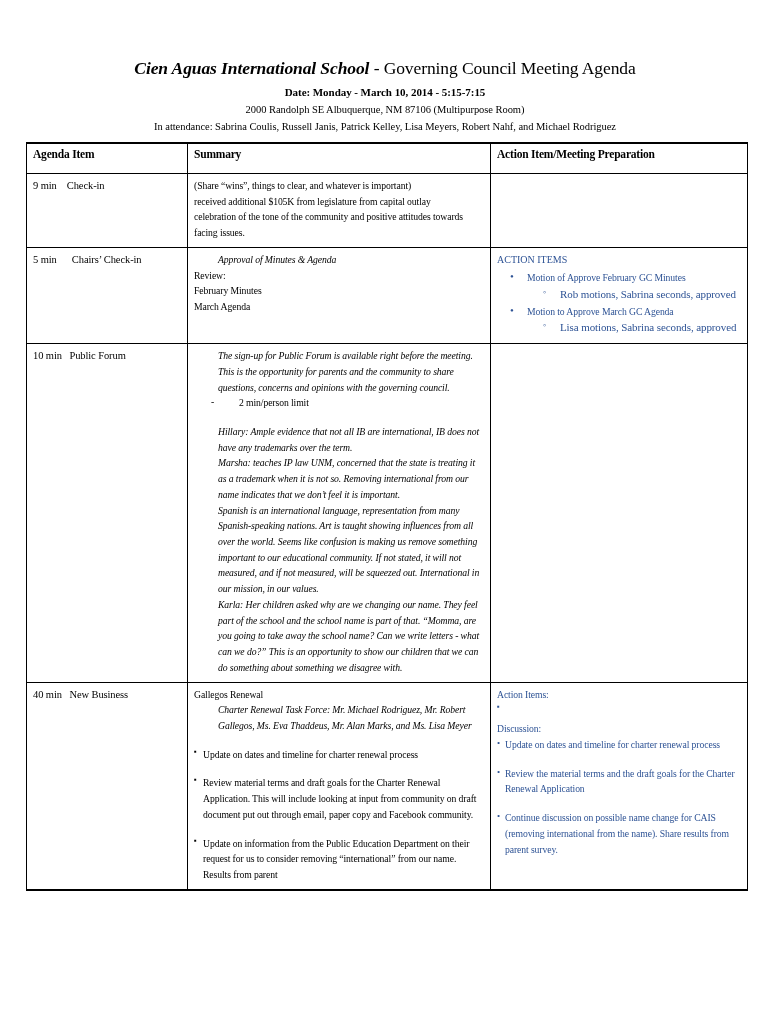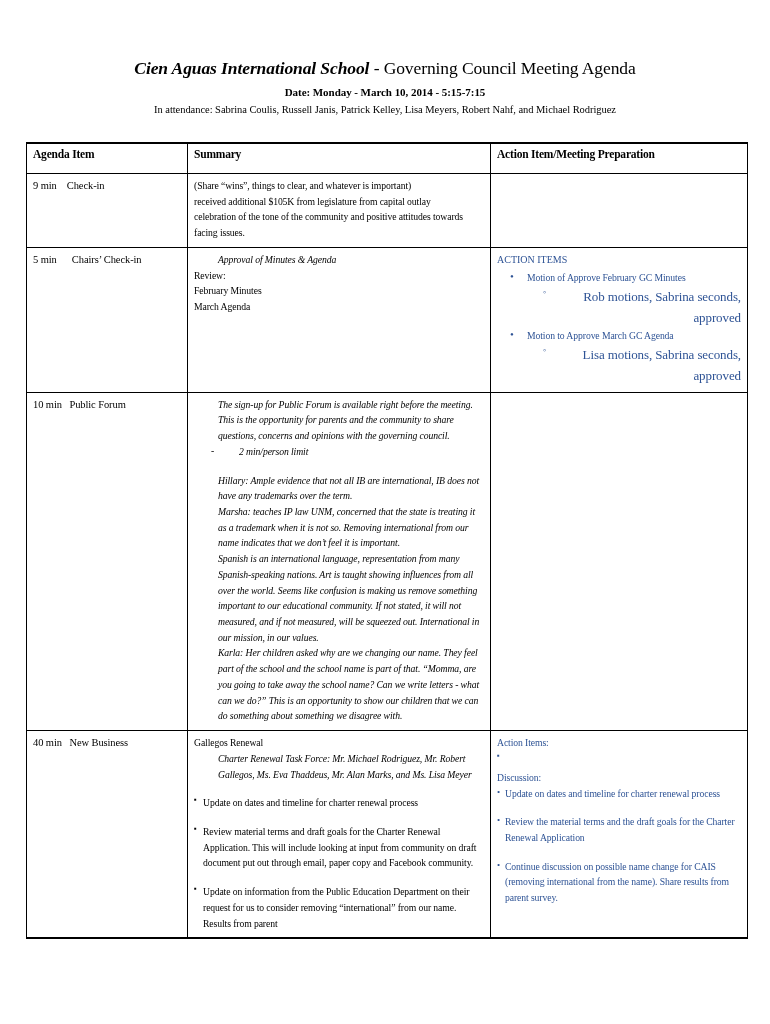--- a/index.html
+++ b/index.html
@@ -119,21 +119,20 @@
 
   
   ul.dash, ul.bul, ul.sq {
     list-style: none;
     margin: 0;
     padding: 0;
   }
   ul.dash > li {
     position: relative;
     padding-left: 45px;
-    font-style: italic;
   }
   ul.dash > li::before {
     content: "-";
     position: absolute;
     left: 17px;
     top: -1px;
   }
   
   .sqitem {
     position: relative;
@@ -173,23 +172,22 @@
   .ai-l1::before {
     content: "\2022";
     position: absolute;
     left: 13px;
     top: -2px;
     font-size: 11px;
   }
   .ai-l2 {
     position: relative;
     padding-left: 63px;
-    font-size: 13px;
+    font-size: 11px;
     line-height: 1.62;
-    text-align: right;
   }
   .ai-l2::before {
     content: "\25E6";
     position: absolute;
     left: 46px;
     top: -1px;
     font-size: 9px;
   }
   .empty-bullet {
     position: relative;
@@ -205,20 +203,21 @@
   }
 </style>
 </head>
 <body>
 
 <div class="page">
 
   <div class="doc-header">
     <div class="doc-title"><span class="school">Cien Aguas International School</span><span class="rest"> - </span><span class="rest">Governing Council Meeting Agenda</span></div>
     <div class="doc-date">Date:  Monday - March 10, 2014 - 5:15-7:15</div>
+    <div class="doc-address">2000 Randolph SE Albuquerque, NM 87106 (Multipurpose Room)</div>
     <div class="doc-attendance">In attendance: Sabrina Coulis, Russell Janis, Patrick Kelley, Lisa Meyers, Robert Nahf, and Michael Rodriguez</div>
   </div>
 
   <table class="agenda-table">
     <colgroup>
         <col class="c1">
         <col class="c2">
         <col class="c3">
       </colgroup>
     <thead>

